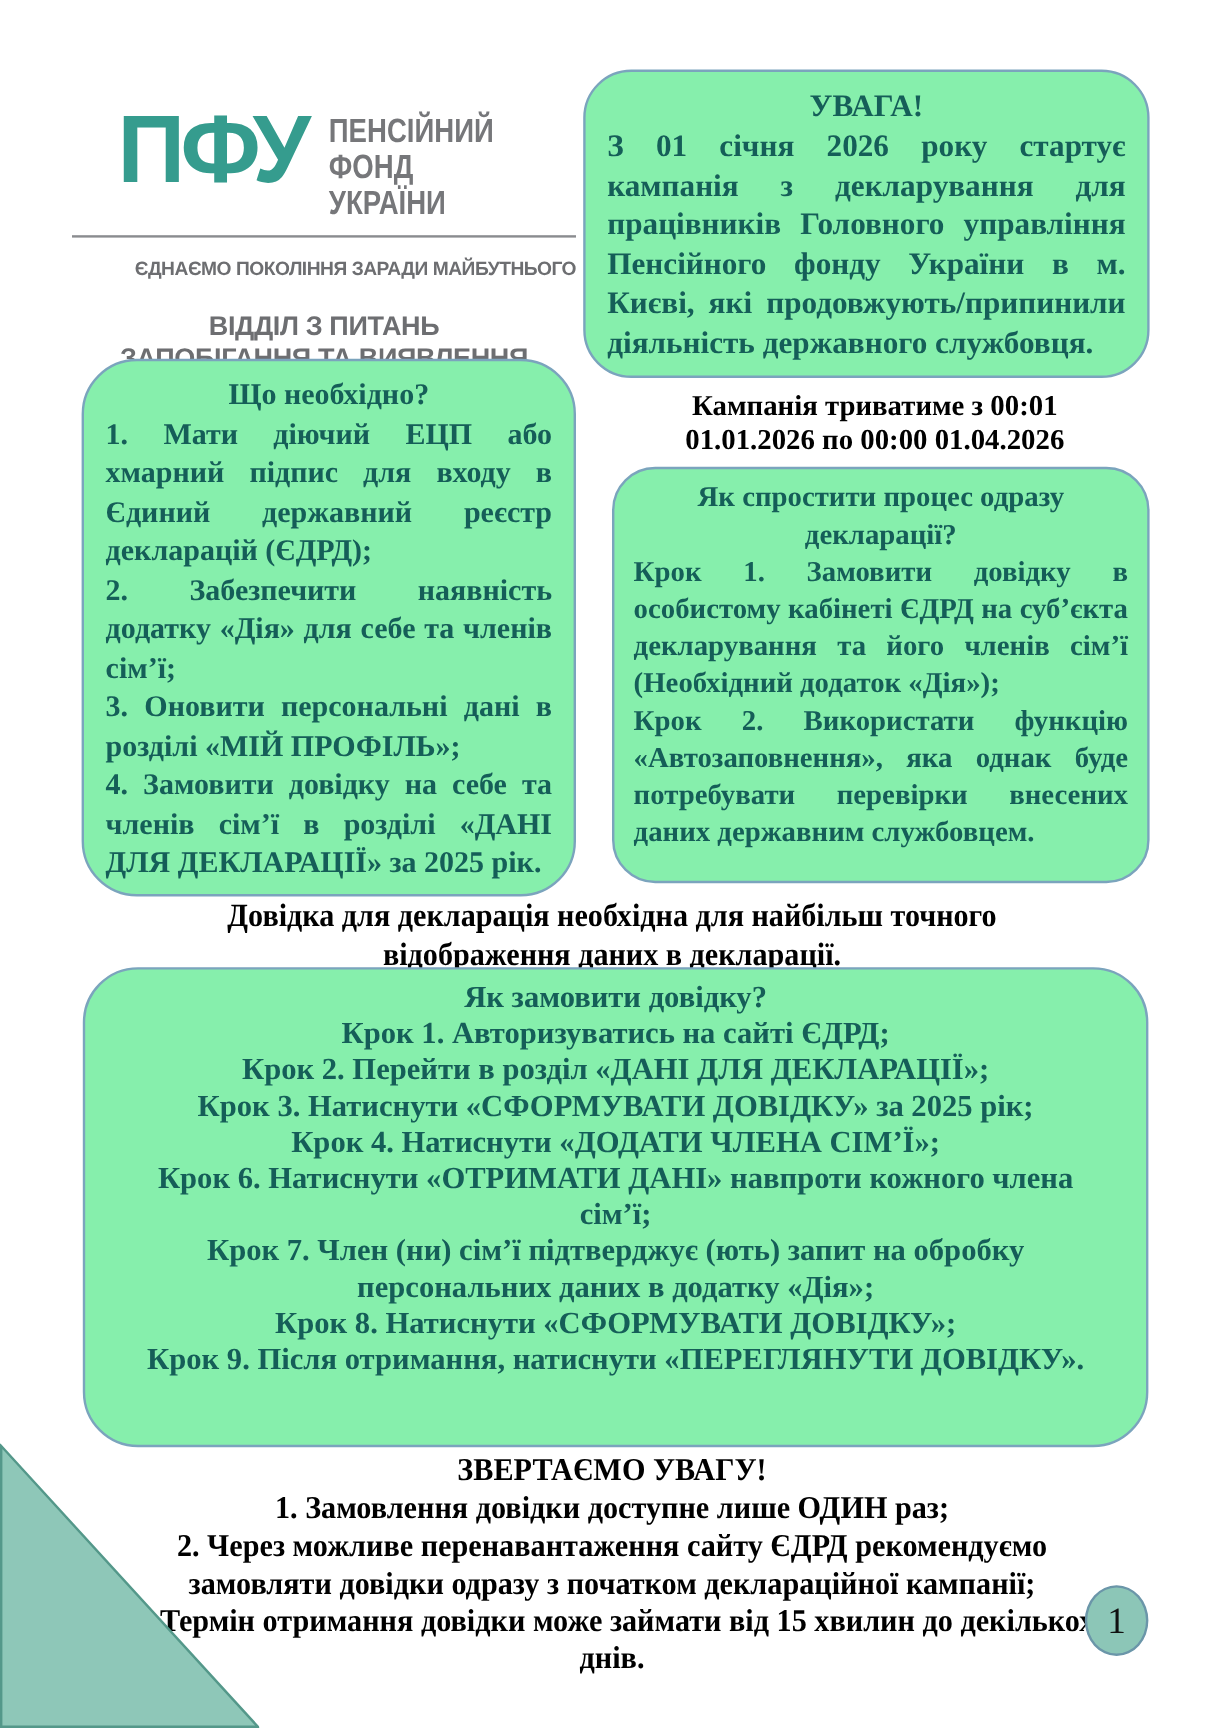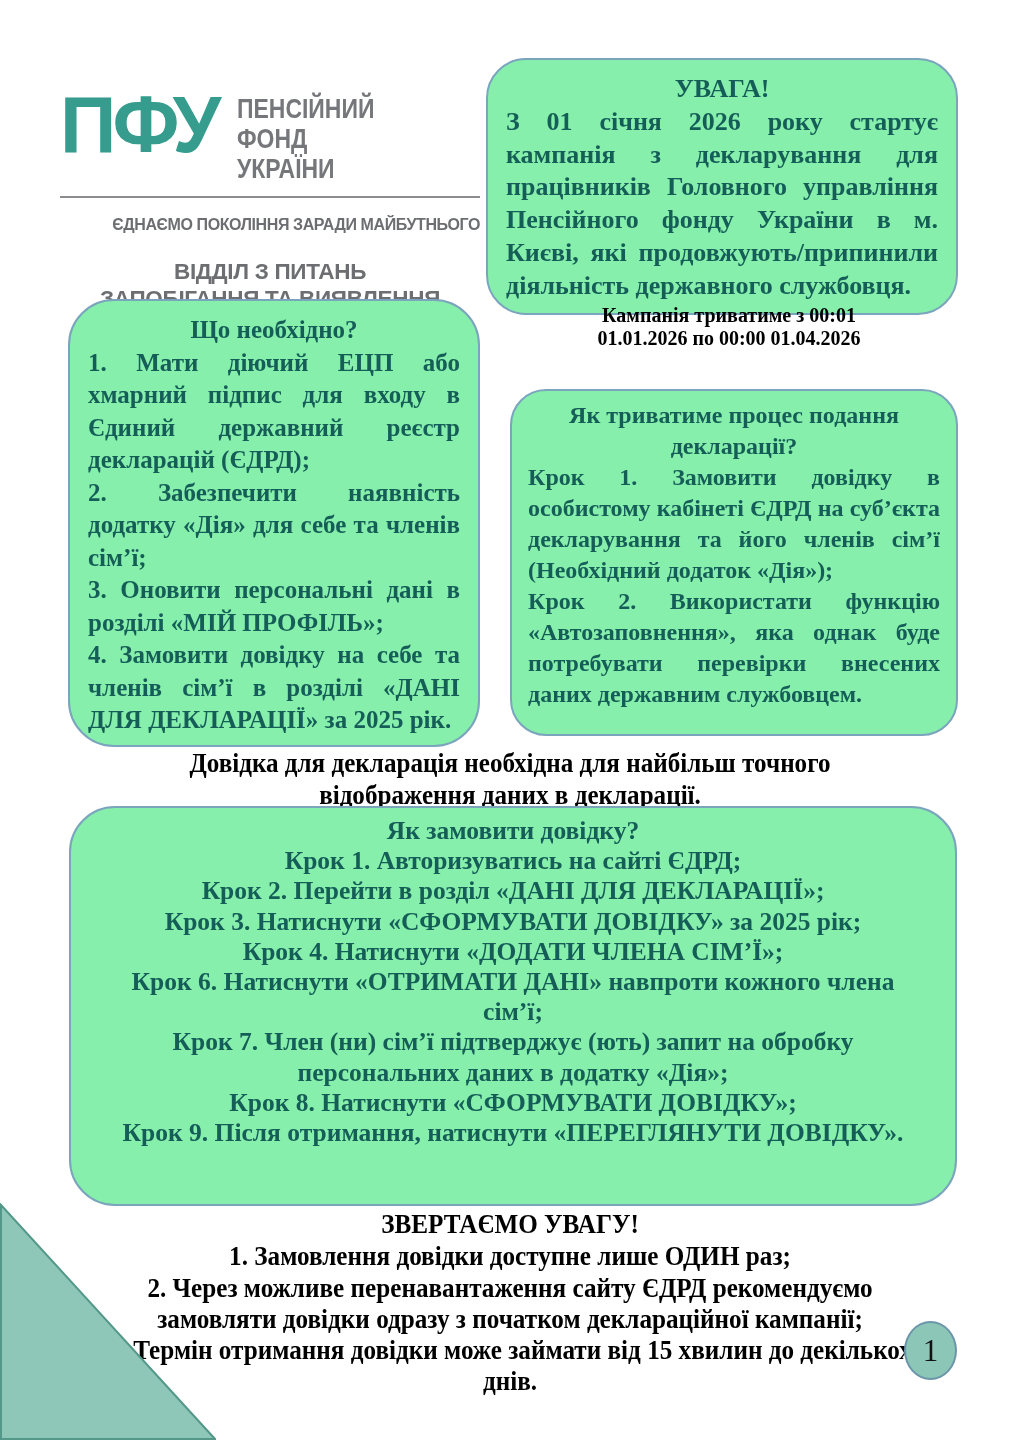--- a/index.html
+++ b/index.html
@@ -2,21 +2,21 @@
 <html lang="uk"><head>
 <meta charset="utf-8">
 <style>
   html,body{margin:0;padding:0;background:#fff;}
   .canvas{
     position:relative;width:1019px;height:1440px;background:#ffffff;
     font-family:"Liberation Serif",serif;overflow:hidden;
   }
   
   .brand{position:absolute;left:60px;top:88px;width:420px;}
-  .logo-row{display:flex;align-items:flex-start;}
+  .logo-row{display:flex;justify-content:center;align-items:flex-start;}
   .logo-abbr{
     font-family:"Liberation Sans",sans-serif;font-weight:bold;
     font-size:80px;line-height:0.92;color:#359c8e;letter-spacing:-4px;
     transform:scaleX(0.98);transform-origin:left top;
   }
   .logo-name{
     margin-left:16px;margin-top:6px;
     font-family:"Liberation Sans",sans-serif;font-weight:bold;
     font-size:28px;line-height:1.07;color:#76777a;
     transform:scaleX(0.82);transform-origin:left top;white-space:nowrap;
@@ -50,22 +50,22 @@
     left:68px;top:299px;width:412px;height:448px;border-radius:46px;
     padding:13px 18px;font-size:25px;line-height:1.3;
   }
   .order{
     left:69px;top:806px;width:888px;height:400px;border-radius:46px;
     padding:8px 28px;font-size:25.5px;line-height:1.185;text-align:center;
   }
   .order .step{margin:0;}
   
   .campaign{
-    position:absolute;left:500px;top:304px;width:458px;text-align:center;
-    color:#000;font-weight:bold;font-size:20px;line-height:1.16;
+    position:absolute;left:500px;top:326px;width:458px;text-align:center;
+    color:#000;font-weight:bold;font-size:24px;line-height:1.16;
   }
   .note{
     position:absolute;left:90px;top:747px;width:840px;text-align:center;
     color:#000;font-weight:bold;font-size:27px;line-height:1.2;
     transform:scaleX(0.93);
   }
   .warning{
     position:absolute;left:80px;top:1209px;width:860px;text-align:center;
     color:#000;font-weight:bold;font-size:26.5px;line-height:1.18;
     transform:scaleX(0.95);
@@ -106,21 +106,21 @@
     <div class="box-title">УВАГА!</div>
     <p class="just">З 01 січня 2026 року стартує кампанія з декларування для працівників Головного управління Пенсійного фонду України в м. Києві, які продовжують/припинили діяльність державного службовця.</p>
   </section>
 
   <div class="campaign">
     <div>Кампанія триватиме з 00:01</div>
     <div>01.01.2026 по 00:00 01.04.2026</div>
   </div>
 
   <section class="box simplify">
-    <div class="box-title">Як триватиме процес подання декларації?</div>
+    <div class="box-title">Як спростити процес одразу декларації?</div>
     <p class="just">Крок 1. Замовити довідку в особистому кабінеті ЄДРД на суб’єкта декларування та його членів сім’ї (Необхідний додаток «Дія»);</p>
     <p class="just">Крок 2. Використати функцію «Автозаповнення», яка однак буде потребувати перевірки внесених даних державним службовцем.</p>
   </section>
 
   <section class="box requirements">
     <div class="box-title">Що необхідно?</div>
     <p class="just">1. Мати діючий ЕЦП або хмарний підпис для входу в Єдиний державний реєстр декларацій (ЄДРД);</p>
     <p class="just">2. Забезпечити наявність додатку «Дія» для себе та членів сім’ї;</p>
     <p class="just">3. Оновити персональні дані в розділі «МІЙ ПРОФІЛЬ»;</p>
     <p class="just">4. Замовити довідку на себе та членів сім’ї в розділі «ДАНІ ДЛЯ ДЕКЛАРАЦІЇ» за 2025 рік.</p>

